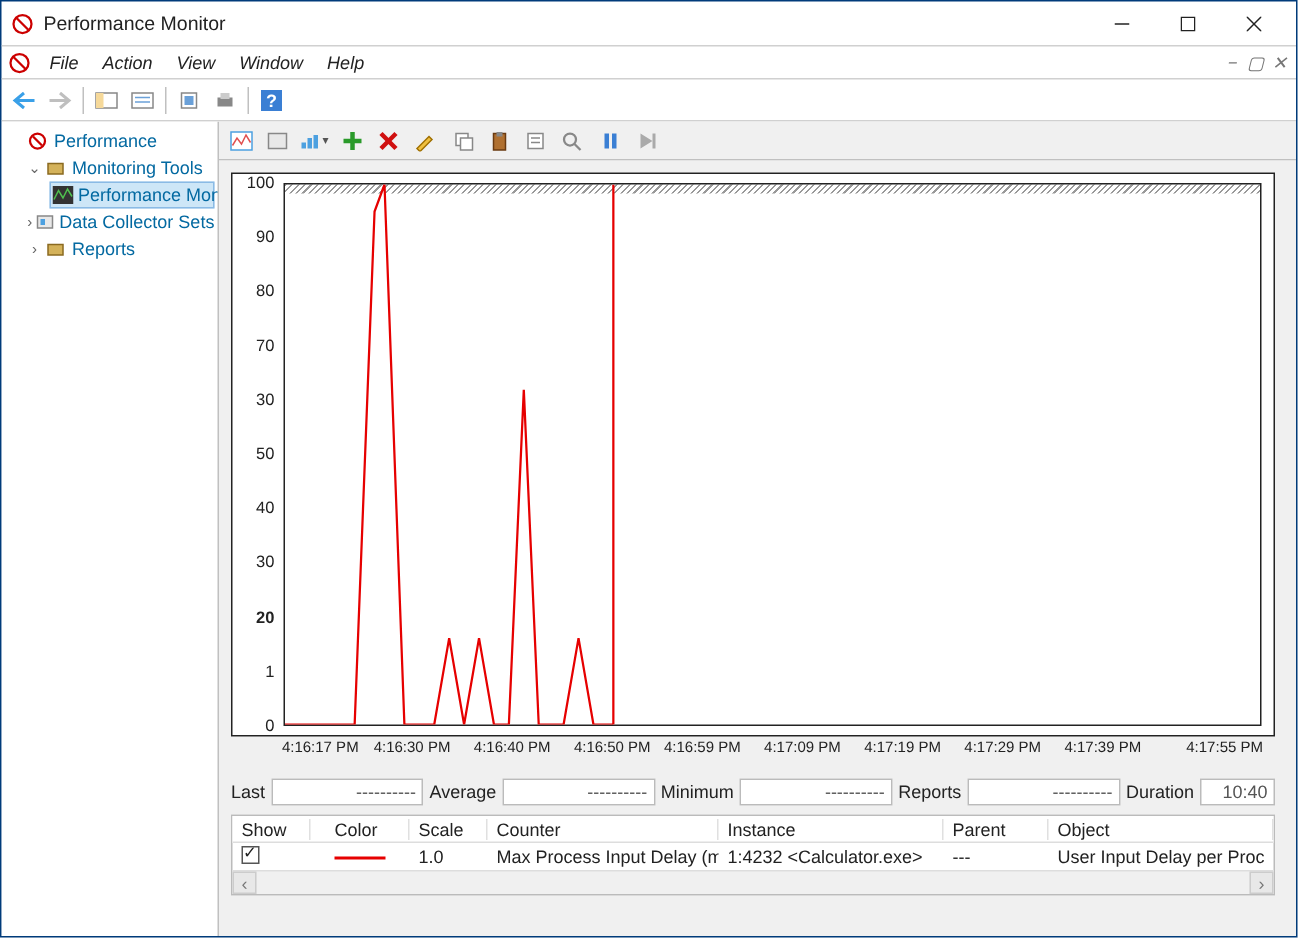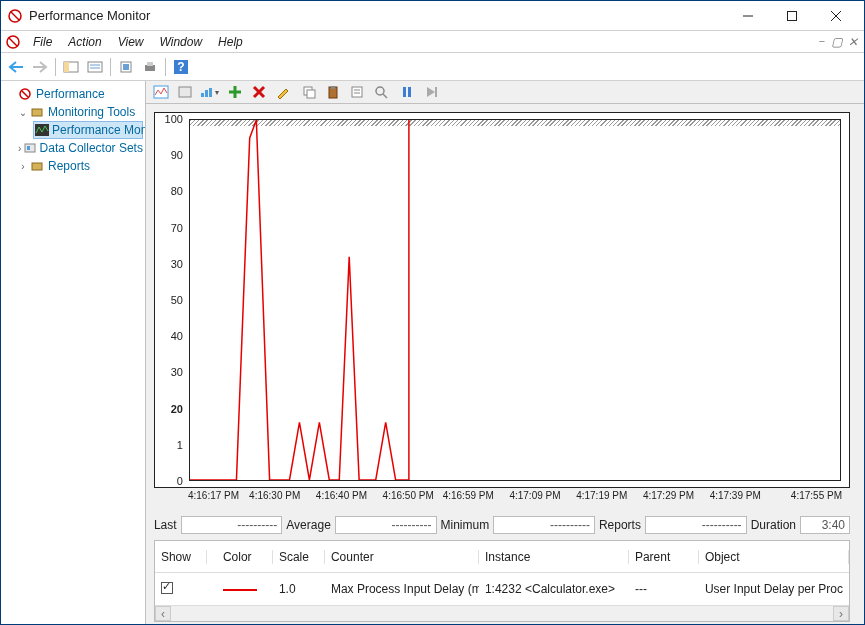--- a/index.html
+++ b/index.html
@@ -47,21 +47,21 @@
 .xlabels { height: 18px; position: relative; margin-left: 34px; margin-right: 8px; }
 .xlabels span { position: absolute; transform: translateX(-50%); color: #222; font-size: 10px; white-space: nowrap; }
 svg.plot { position: absolute; left: 0; right: 0; top: 0; bottom: 0; width: 100%; height: 100%; }
 
 .stats { height: 22px; display: flex; align-items: center; gap: 4px; margin: 6px 0 4px 0; }
 .stats .lbl { color: #222; }
 .stats .fld { flex: 1; background: #fff; border: 1px solid #bbb; height: 18px; display: flex; align-items: center; justify-content: flex-end; padding: 0 4px; color: #555; min-width: 50px; }
 .stats .tight { flex: 0 0 46px; }
 
 .legend { border: 1px solid #bbb; background: #fff; }
-.legend .lrow { display: flex; height: 32px; align-items: center; }
+.legend .lrow { display: flex; height: 18px; align-items: center; }
 .legend .lrow.header { border-bottom: 1px solid #ddd; background: #fff; }
 .legend .lrow.header > div { border-right: 1px solid #e0e0e0; }
 .legend .lcell { padding: 0 6px; color: #222; overflow: hidden; white-space: nowrap; }
 .legend .c-show { width: 52px; }
 .legend .c-color { width: 56px; margin-left: 10px; }
 .legend .c-scale { width: 52px; }
 .legend .c-counter { width: 154px; }
 .legend .c-instance { width: 150px; }
 .legend .c-parent { width: 70px; }
 .legend .c-object { flex: 1; }
@@ -344,21 +344,21 @@
       <div class="stats">
         <span class="lbl">Last</span>
         <span class="fld">----------</span>
         <span class="lbl">Average</span>
         <span class="fld">----------</span>
         <span class="lbl">Minimum</span>
         <span class="fld">----------</span>
         <span class="lbl">Reports</span>
         <span class="fld">----------</span>
         <span class="lbl">Duration</span>
-        <span class="fld tight">3:40</span>
+        <span class="fld tight">10:40</span>
       </div>
 
       <div class="legend">
         <div class="lrow header">
           <div class="lcell c-show">Show</div>
           <div class="lcell c-color">Color</div>
           <div class="lcell c-scale">Scale</div>
           <div class="lcell c-counter">Counter</div>
           <div class="lcell c-instance">Instance</div>
           <div class="lcell c-parent">Parent</div>

